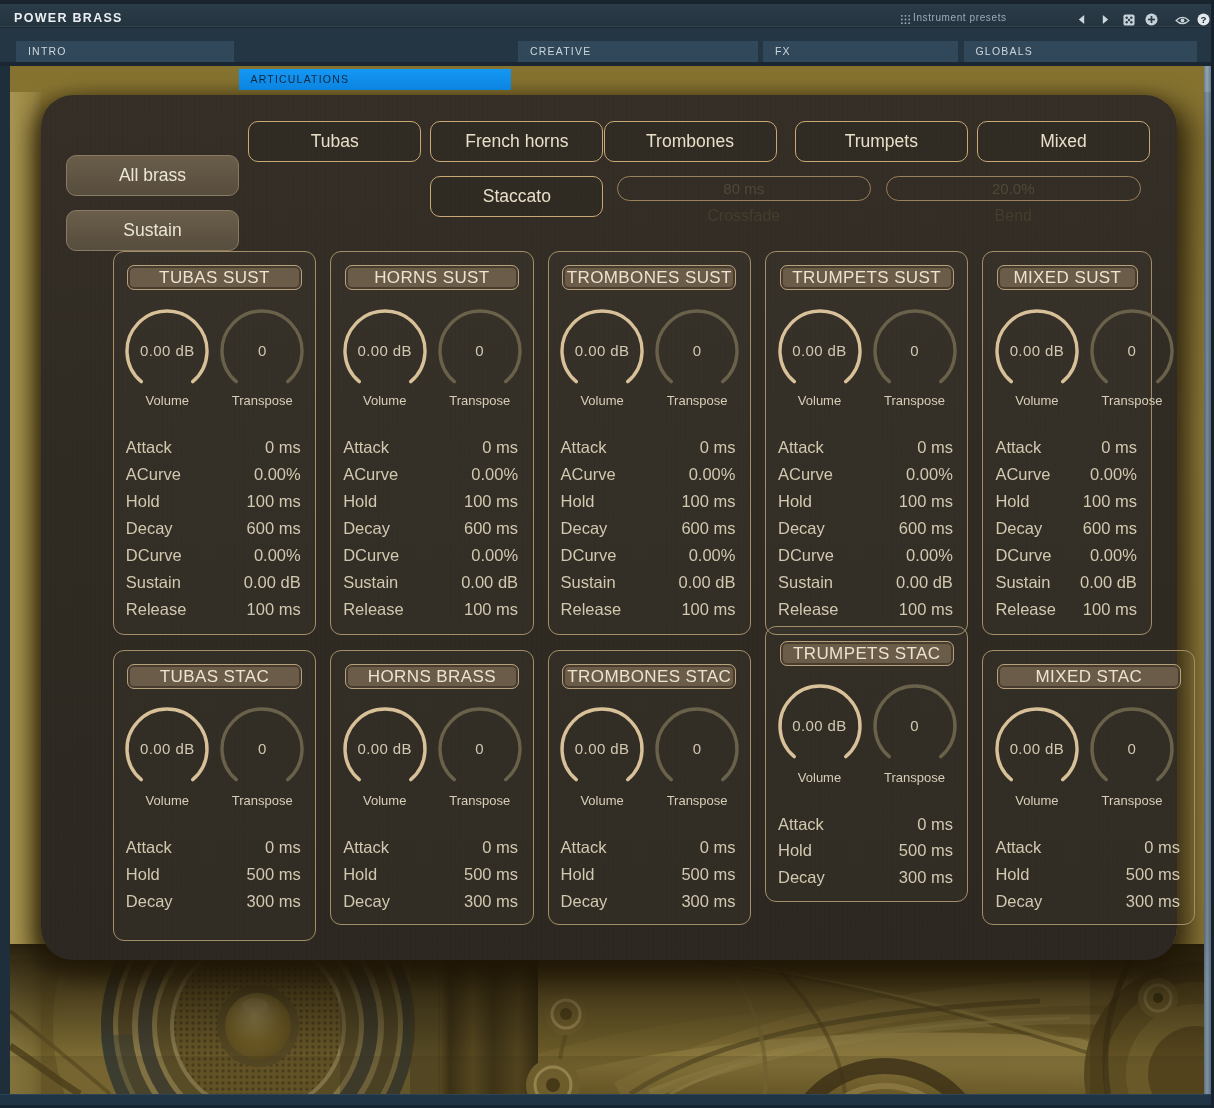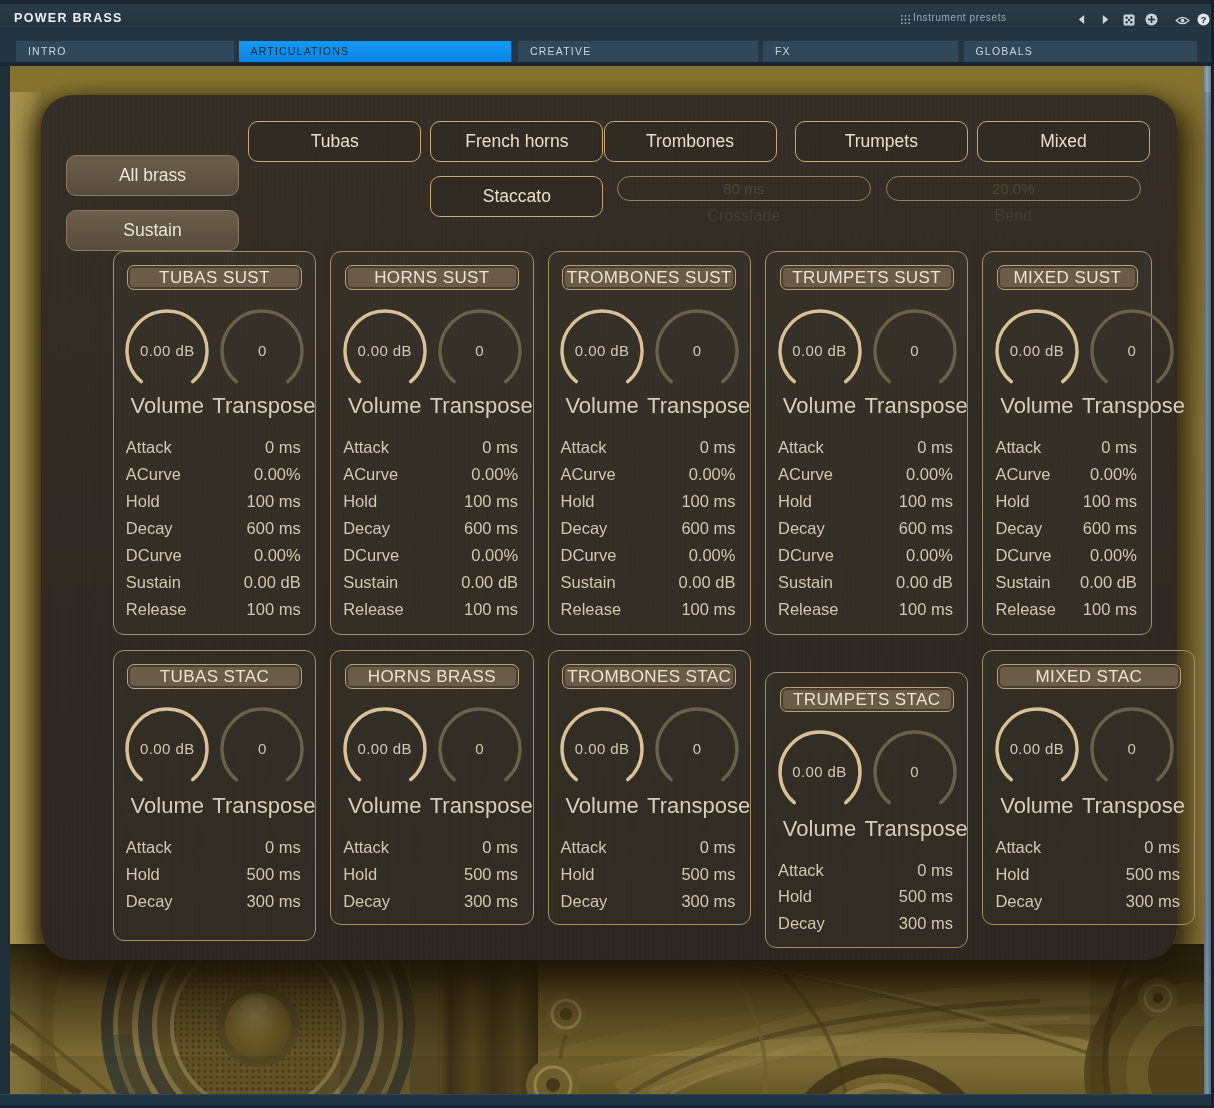--- a/index.html
+++ b/index.html
@@ -9,21 +9,21 @@
   border-top:4px solid #1a242f; border-bottom:1px solid #32434f; }
 #titlebar .name { position:absolute; left:14px; top:7px; font-size:12.5px; font-weight:bold;
   letter-spacing:1.3px; color:#ebeff2; }
 #presets { position:absolute; left:913px; top:5px; color:#9aacb9; font-size:10px;
   letter-spacing:0.6px; height:18px; line-height:18px; }
 #titlebar svg { position:absolute; top:9px; }
 #tabstrip { transform:translateZ(0); will-change:transform; isolation:isolate; position:absolute; left:0; top:28px; width:1214px; height:34px; background:#243644; }
 #tabsub { position:absolute; left:0; top:62px; width:1214px; height:4px; background:#1a2733; }
 .tab { position:absolute; top:13px; height:20.5px; line-height:20.5px; background:#31485a;
   color:#ccd6dd; font-size:10.5px; letter-spacing:1.2px; padding-left:12px; }
-.seltab { background:linear-gradient(180deg,#1598f5,#0b84e0); color:#0a2940; }
+.seltab { background:linear-gradient(180deg,#1598f5,#0b84e0); color:#0a2940;margin-top:28px; }
 #gold { position:absolute; left:10px; top:66px; width:1194px; height:1028px; background:#8e7b3d; }
 #scroll { position:absolute; left:1204px; top:66px; width:7px; height:1028px;
   background:linear-gradient(90deg,#5d7283,#8093a2 45%,#566c7d); }
 #rframe { position:absolute; left:1211px; top:0; width:3px; height:1108px; background:#15222d; }
 #lframe { position:absolute; left:0; top:66px; width:10px; height:1028px; background:#1f2e3b; }
 #bottombar { position:absolute; left:0; top:1094px; width:1214px; height:14px;
   background:#1f3444; border-top:1px solid #2c4456; border-bottom:3px solid #142430; }
 #panel { transform:translateZ(0); position:absolute; left:40.5px; top:95px; width:1136.5px; height:864.5px;
   border-radius:32px;
   background:
@@ -45,21 +45,21 @@
 .ctitle { position:absolute; left:13.5px; right:13.5px; top:13.5px; height:25px;
   border-radius:7px; background:#6b5c49; border:1px solid #b7a17b;
   box-shadow:inset 0 0 0 2px rgba(42,34,22,0.55); text-align:center; }
 .ctitle span { font-size:17px; line-height:24px; color:#ece3d0; letter-spacing:0.4px; }
 .knob { position:absolute; width:92px; height:92px; }
 .karc path { fill:none; stroke-width:3.4px; stroke-linecap:round; }
 .karc.bright path { stroke:#d8c098; }
 .karc.dim path { stroke:#6a614b; }
 .kval { position:absolute; left:0; top:37px; width:92px; text-align:center;
   font-size:15px; letter-spacing:0.4px; color:#d2c7b1; }
-.klabel { position:absolute; width:100px; text-align:center; font-size:22px; color:#d8cdb7; }
+.klabel { position:absolute; width:100px; text-align:center; font-size:13px; color:#d8cdb7; }
 .prow { position:absolute; left:12px; right:14.5px; height:22px; line-height:22px; }
 .pl { float:left; font-size:16.5px; color:#d2c7af; }
 .pv { float:right; font-size:16.5px; color:#d2c7af; }
 </style></head>
 <body>
 <div id="gold"></div>
 <svg id="art" style="position:absolute;left:10px;top:66px" width="1194" height="1028" viewBox="0 0 1194 1028">
 <defs>
 <linearGradient id="gbase" x1="0" y1="0" x2="0" y2="1">
  <stop offset="0" stop-color="#85722f"></stop>
@@ -435,21 +435,21 @@
       </div>
       <div class="prow" style="top:212.4px">
         <span class="pl">Hold</span>
         <span class="pv">500 ms</span>
       </div>
       <div class="prow" style="top:239.3px">
         <span class="pl">Decay</span>
         <span class="pv">300 ms</span>
       </div>
     </div>
-<div class="card" style="left:684.5px;top:577px;width:203.4px;height:275.5px">
+<div class="card" style="left:684.5px;top:531px;width:203.4px;height:275.5px">
       <div class="ctitle"><span>TRUMPETS STAC</span></div>
       <div class="knob" style="left:7.5px;top:52.5px"><svg class="karc bright" width="92" height="92" viewBox="-46 -46 92 92">
           <path d="M -25.71 30.64 A 40 40 0 1 1 25.71 30.64"></path>
         </svg><div class="kval">0.00 dB</div></div>
       <div class="knob" style="left:102.5px;top:52.5px"><svg class="karc dim" width="92" height="92" viewBox="-46 -46 92 92">
           <path d="M -25.71 30.64 A 40 40 0 1 1 25.71 30.64"></path>
         </svg><div class="kval">0</div></div>
       <div class="klabel" style="left:3.5px;top:142.5px">Volume</div>
       <div class="klabel" style="left:98.5px;top:142.5px">Transpose</div>
       <div class="prow" style="top:185.5px">

